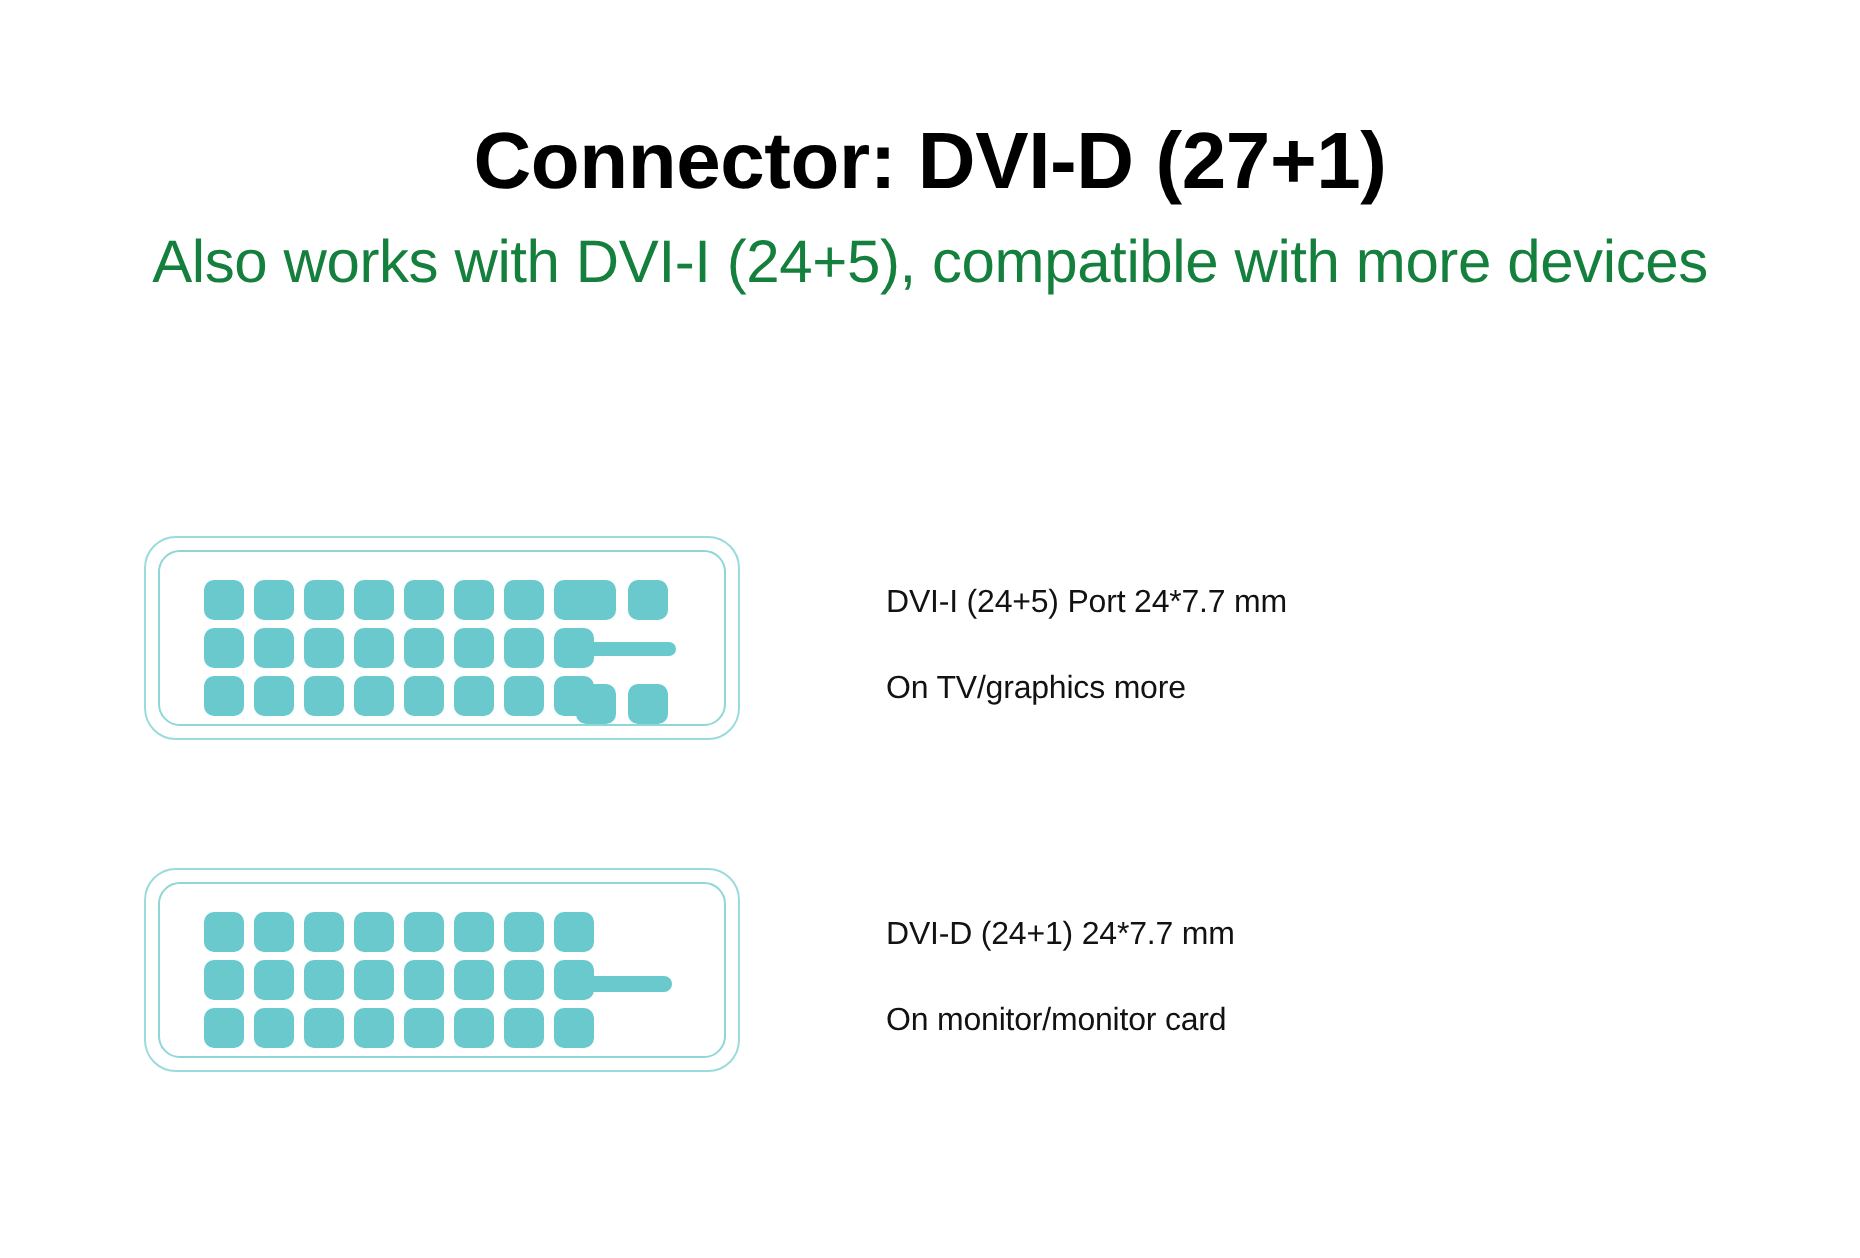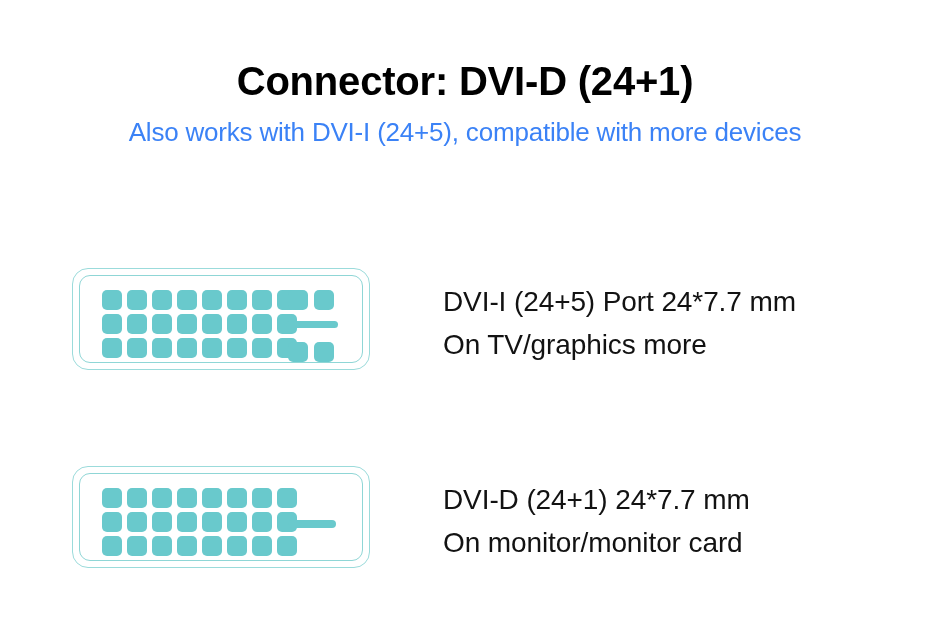--- a/index.html
+++ b/index.html
@@ -33,37 +33,37 @@
   .title {
     font-size: 40px;
     font-weight: bold;
     color: #000000;
     letter-spacing: -0.2px;
     line-height: 46px;
     white-space: nowrap;
   }
   .subtitle {
     margin-top: 10px;
-    font-size: 26px;
+    font-size: 30px;
     font-weight: normal;
-    color: #3b82f6;
+    color: #15803d;
     line-height: 36px;
     letter-spacing: -0.2px;
     white-space: nowrap;
   }
 
   
   .row {
     position: absolute;
     left: 0;
     width: 930px;
     height: 120px;
   }
   #row-dvii  { top: 258px; }
-  #row-dvid  { top: 456px; }
+  #row-dvid  { top: 424px; }
 
   
   .connector {
     position: absolute;
     left: 72px;
     top: 10px;
     width: 298px;
     height: 102px;
     box-sizing: border-box;
     border: 1.5px solid #9BDBDB;
@@ -142,35 +142,35 @@
   }
 
   
   .caption {
     position: absolute;
     left: 443px;
     top: 22px;
     color: #111111;
   }
   .caption-line {
-    font-size: 28px;
+    font-size: 16px;
     font-weight: normal;
     line-height: 43px;
     letter-spacing: -0.1px;
     white-space: nowrap;
     color: #121212;
   }
 </style>
 </head>
 <body>
 
 <div class="page">
 
   <div class="heading">
-    <div class="title">Connector: DVI-D (24+1)</div>
+    <div class="title">Connector: DVI-D (27+1)</div>
     <div class="subtitle">Also works with DVI-I (24+5), compatible with more devices</div>
   </div>
 
   <div class="row" id="row-dvii">
 
     <div class="connector">
       <div class="connector-inner">
 
         <div class="pin-grid">
           <span class="pin"></span>

